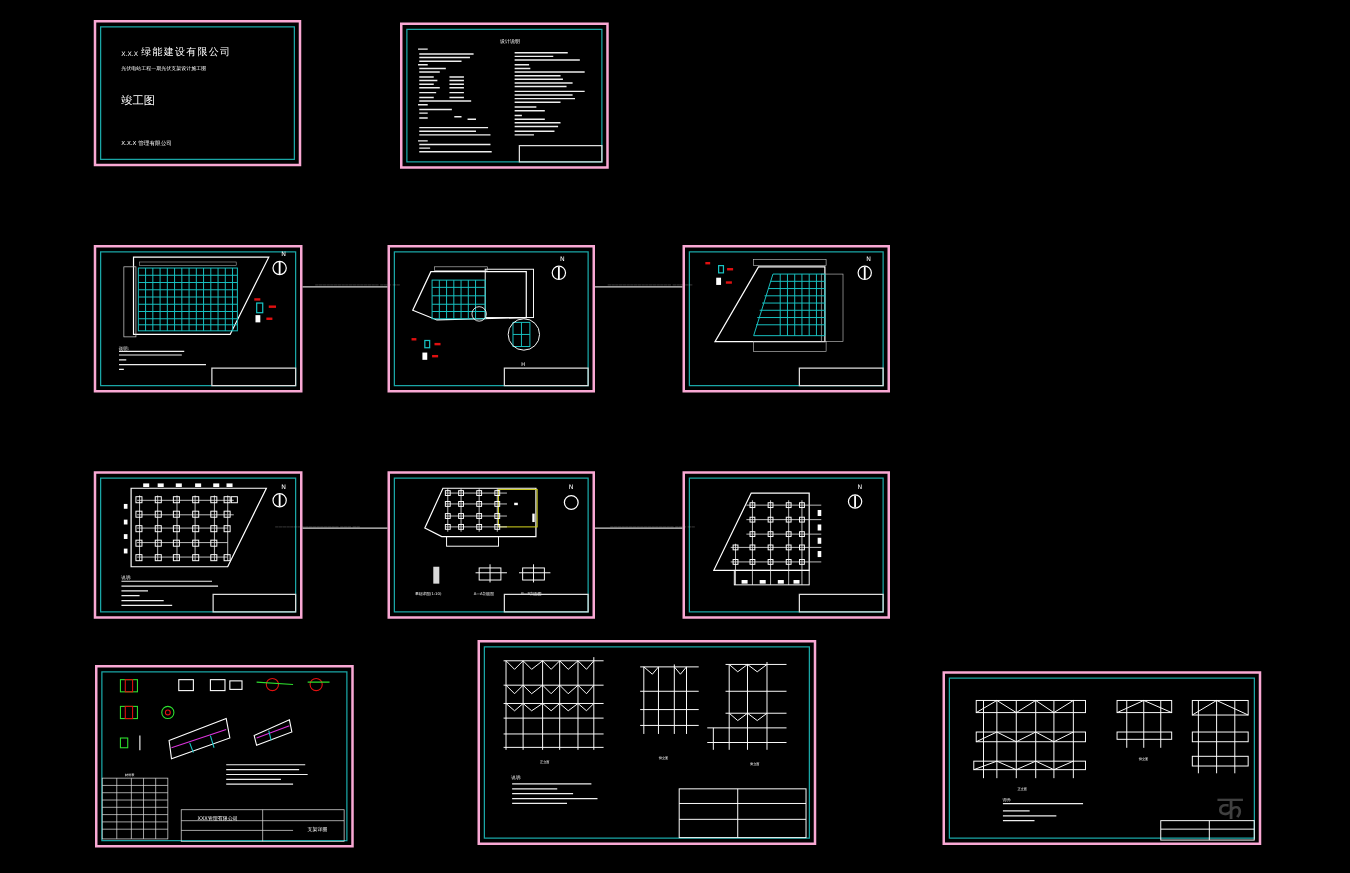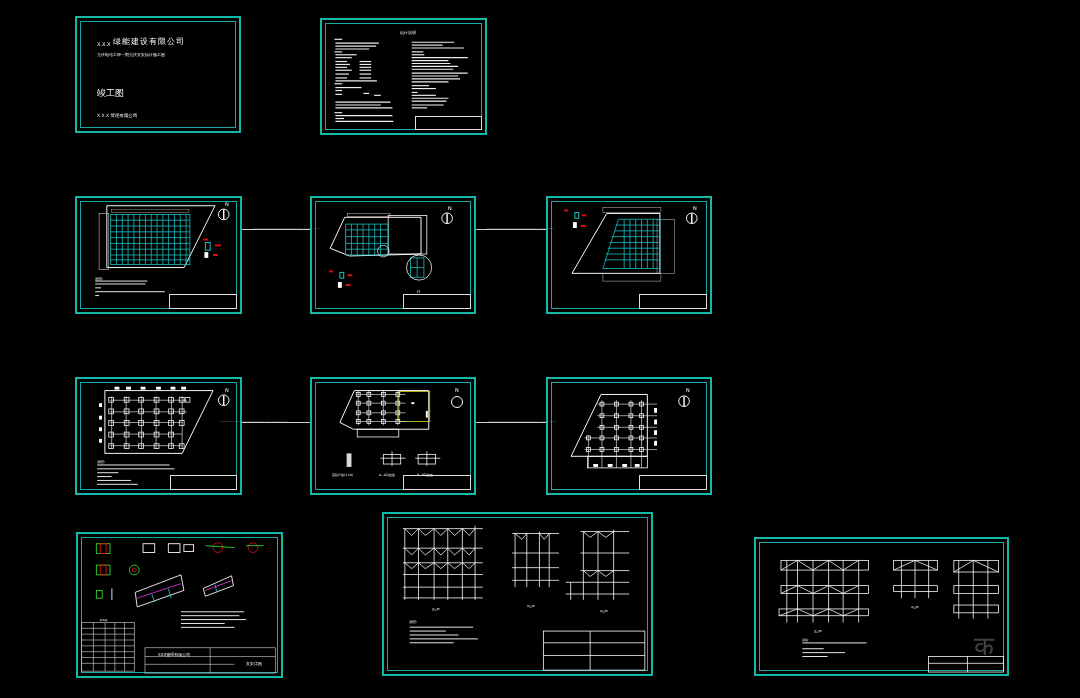--- a/index.html
+++ b/index.html
@@ -1,34 +1,34 @@
 <!DOCTYPE html>
 <html><head>
 <meta charset="utf-8">
 <style>
   html,body{margin:0;padding:0;background:#000;}
   body{width:1080px;height:698px;position:relative;overflow:hidden;font-family:"DejaVu Sans",sans-serif;}
-  .sheet{position:absolute;border:2px solid #14b8a6;box-sizing:border-box;background:#000;}
+  .sheet{position:absolute;border:2px solid #f9a8d4;box-sizing:border-box;background:#000;}
   .sheet .inner{position:absolute;left:3px;top:3px;right:3px;bottom:3px;border:1px solid #1aa6a6;}
   .sheet svg{position:absolute;left:0;top:0;width:100%;height:100%;}
   .tb{position:absolute;right:3px;bottom:3px;border:1px solid #ddd;box-sizing:border-box;}
   .txt{position:absolute;color:#fff;white-space:nowrap;line-height:1;}
   .connector{position:absolute;height:1px;background:#cfcfcf;}
   .connector-label{position:absolute;color:#bfbfbf;font-size:3px;white-space:nowrap;}
   .watermark{position:absolute;color:rgba(255,255,255,0.25);font-size:26px;font-family:"DejaVu Serif",serif;}
 </style>
 </head>
 <body>
 
 <div class="sheet" style="left:75px;top:16px;width:166px;height:117px;">
   <div class="inner"></div>
   <div class="txt" style="left:20px;top:24px;font-size:5px;">X.X.X</div>
   <div class="txt" style="left:36px;top:20px;font-size:8px;letter-spacing:1px;">绿能建设有限公司</div>
   <div class="txt" style="left:20px;top:35px;font-size:4px;">光伏电站工程一期光伏支架设计施工图</div>
-  <div class="txt" style="left:20px;top:59px;font-size:9px;margin-top:12px;">竣工图</div>
+  <div class="txt" style="left:20px;top:59px;font-size:9px;">竣工图</div>
   <div class="txt" style="left:20px;top:96px;font-size:4.5px;">X.X.X 管理有限公司</div>
 </div>
 
 <div class="sheet" style="left:320px;top:18px;width:167px;height:117px;">
   <div class="inner"></div>
   <div class="txt" style="left:78px;top:11px;font-size:4px;">设计说明</div>
   <svg viewBox="0 0 167 117">
     <g stroke="#eee" stroke-width="1.2">
       <line x1="12" y1="20" x2="20" y2="20"></line>
         <line x1="13" y1="24" x2="58" y2="24"></line>

